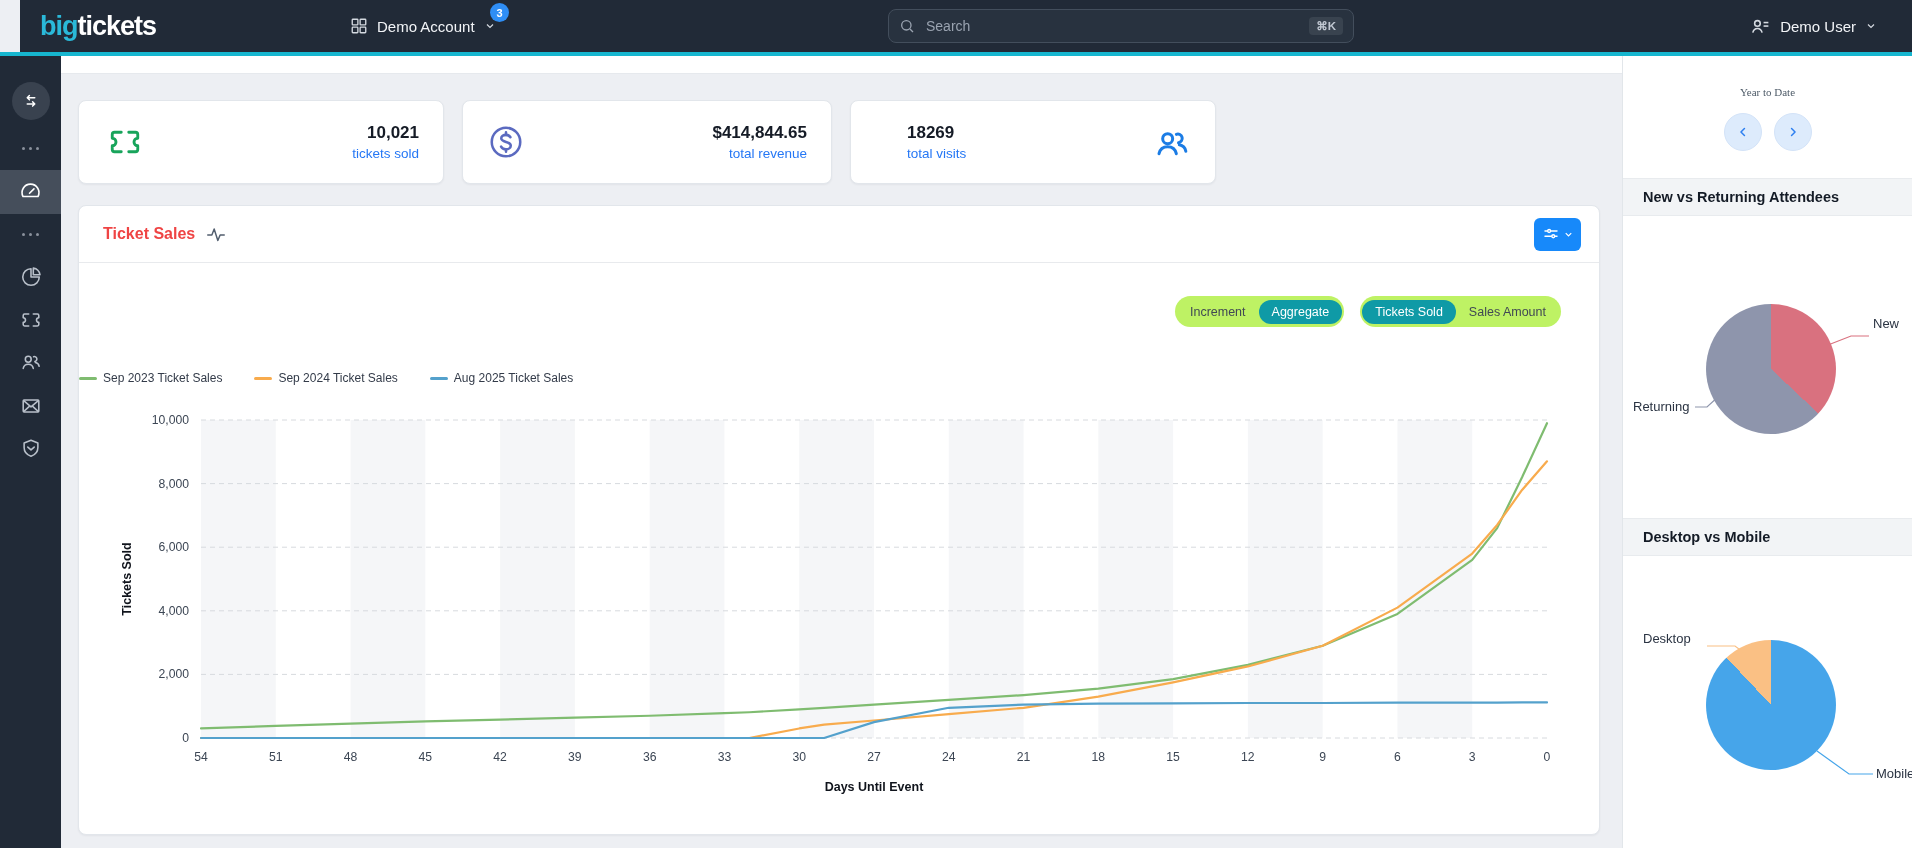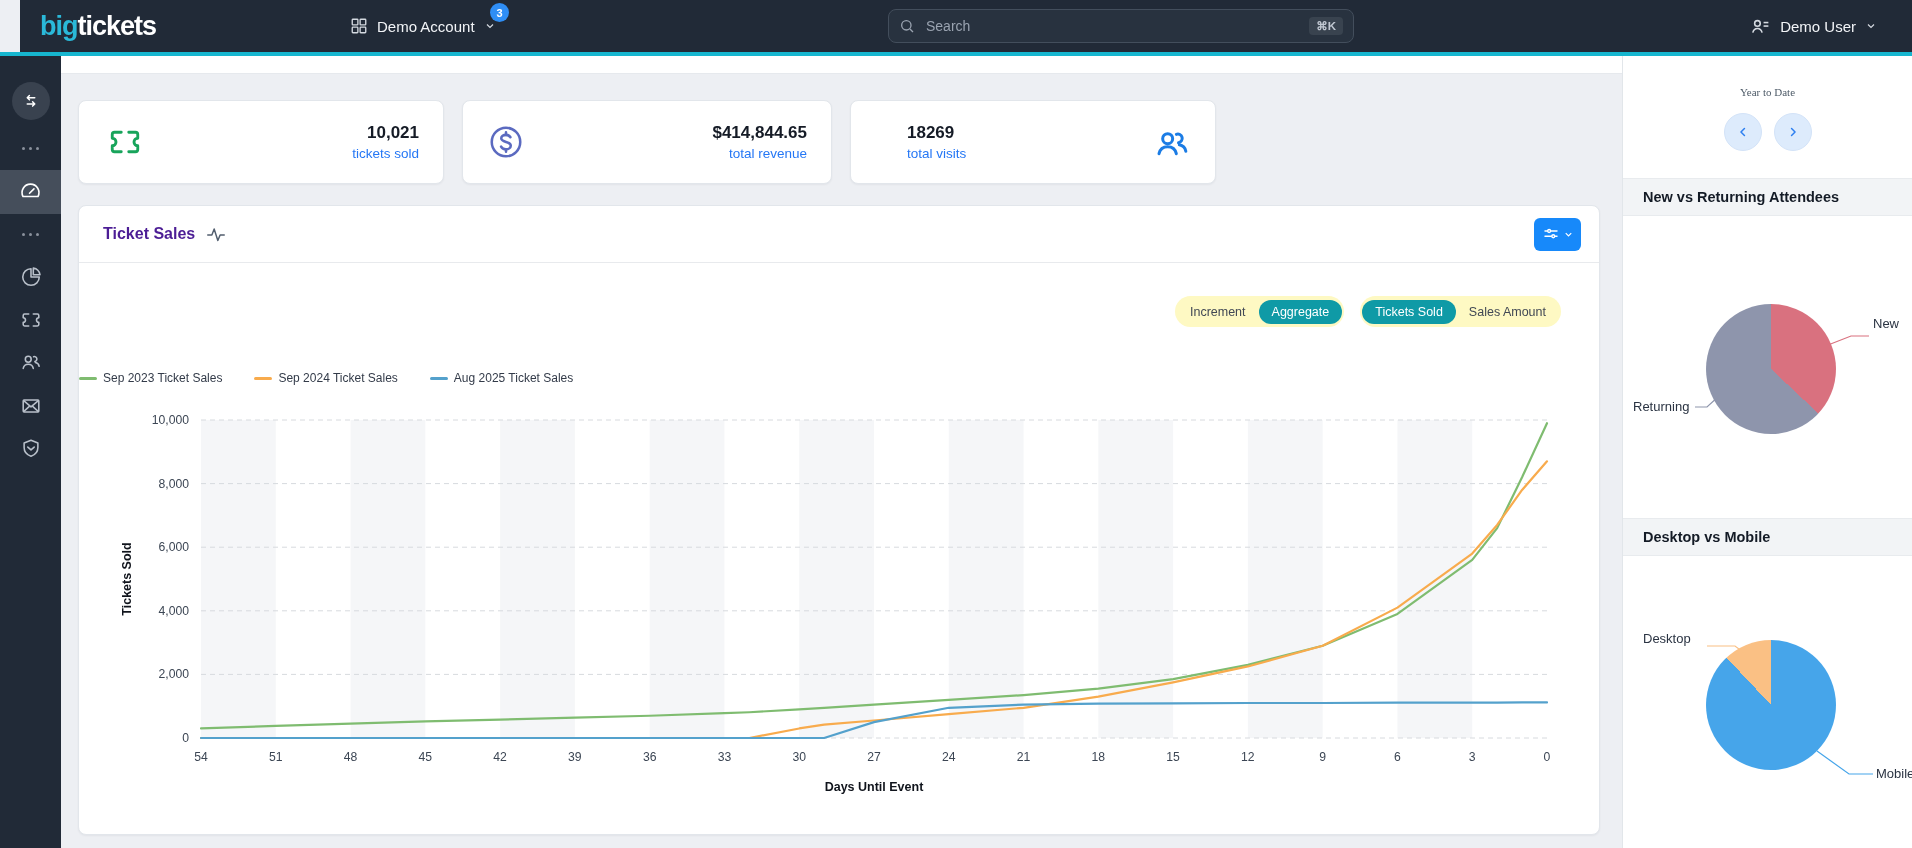--- a/index.html
+++ b/index.html
@@ -57,25 +57,25 @@
   .stat-value { font-size:17px; font-weight:bold; color:#151b26; }
   .stat-label { font-size:13.5px; color:#2577f5; }
   .stat-icon-right { margin-left:auto; display:flex; }
 
   
   .chart-card { position:absolute; left:78px; top:205px; width:1522px; height:630px;
           background:#fff; border:1px solid #e2e6eb; border-radius:8px;
           box-shadow:0 1px 2px rgba(16,24,40,.05); }
   .chart-header { position:absolute; left:0; top:0; width:100%; height:57px;
           border-bottom:1px solid #e8eaed; display:flex; align-items:center; padding:0 18px 0 24px; }
-  .chart-title { font-size:16px; font-weight:bold; color:#4c1d95; margin-right:10px; }
+  .chart-title { font-size:16px; font-weight:bold; color:#ef4444; margin-right:10px; }
   .chart-options-btn { margin-left:auto; width:47px; height:33px; background:#1789fa; border-radius:6px;
           display:flex; align-items:center; justify-content:center; gap:3px; cursor:pointer; }
   .toggles-row { position:absolute; right:38px; top:90px; display:flex; gap:16px; }
-  .toggle-group { background:#fef9c3; border-radius:16px; padding:2px; display:flex; align-items:center; height:31px;text-align:center; }
+  .toggle-group { background:#bef264; border-radius:16px; padding:2px; display:flex; align-items:center; height:31px;text-align:center; }
   .toggle-opt { padding:5px 13px; font-size:12.5px; color:#414854; border-radius:14px; cursor:pointer; white-space:nowrap; }
   .toggle-opt.active { background:#0f9aa6; color:#fff; }
   .legend-row { position:absolute; left:0; top:165px; width:100%; display:flex; justify-content:flex-start;
           padding-right:95px; gap:32px; }
   .legend-item { display:flex; align-items:center; gap:6px; cursor:pointer; }
   .legend-dash { width:18px; height:3px; border-radius:2px; }
   .legend-label { font-size:12px; color:#333b49; }
   .line-chart-wrap { position:absolute; left:8px; top:187px; }
 
   

